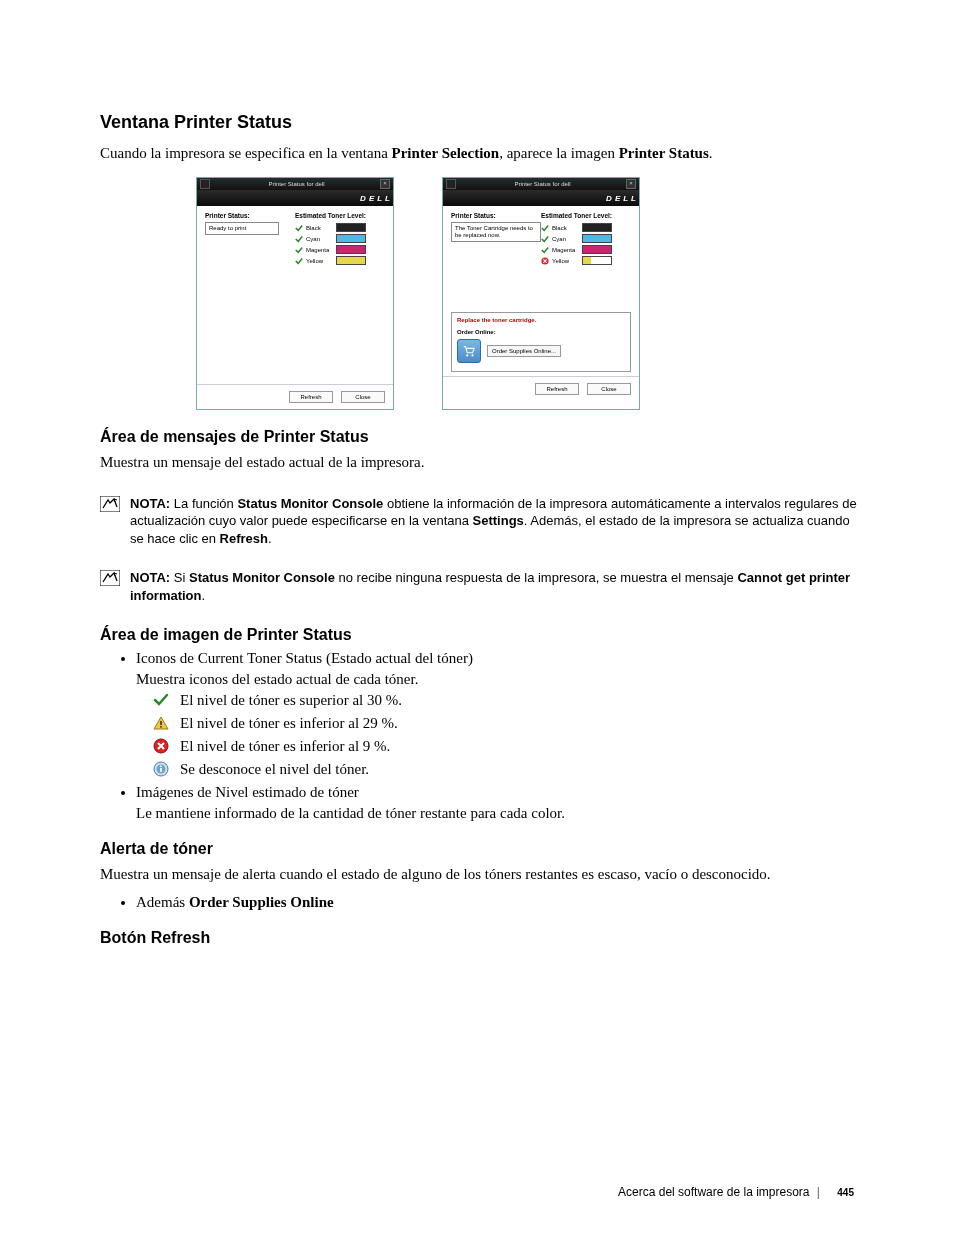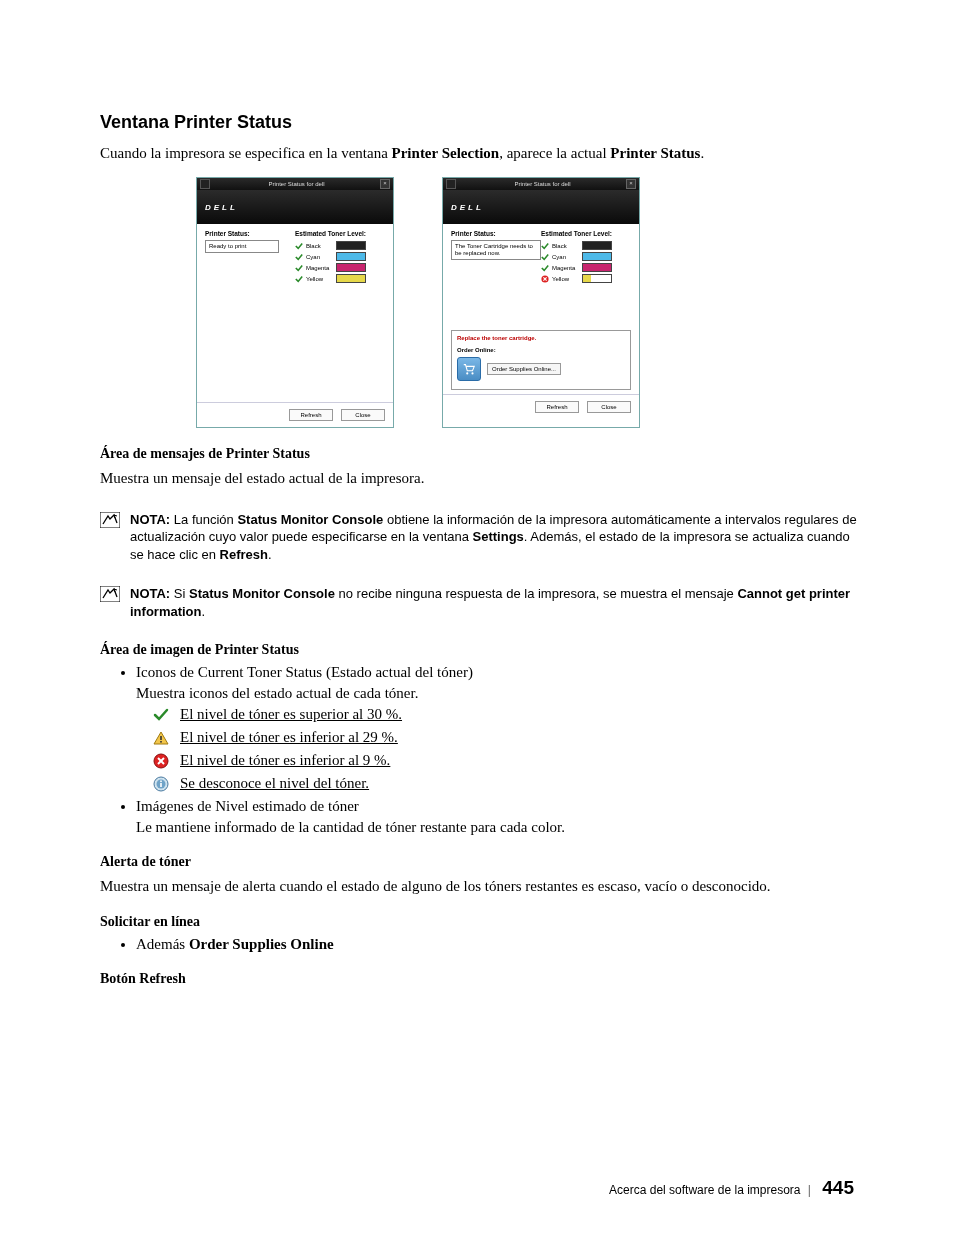--- a/index.html
+++ b/index.html
@@ -11,43 +11,43 @@
     font-size:15px;
     color:#000;
     position:relative;
     background:#fff;
   }
   .page{
     position:absolute;
     left:100px; top:112px; width:758px;
   }
   .h1{font-size:18px;font-weight:bold;font-family:Arial,Helvetica,sans-serif;margin-bottom:10px;}
-  .h2{font-size:14px;font-weight:bold;font-family:Liberation Serif, serif;margin:18px 0 6px 0;}
+  .h2{font-size:16px;font-weight:bold;font-family:Liberation Sans, sans-serif;margin:18px 0 6px 0;}
   .serif{font-family:"Times New Roman",serif;font-size:15px;}
   .para{margin:4px 0 10px 0; line-height:1.35;}
   .bold{font-weight:bold;}
   .note-row{display:flex;align-items:flex-start;margin:22px 0;}
   .note-icon{flex:0 0 22px;margin-right:8px;margin-top:1px;}
   .note-text{flex:1;font-family:Arial,Helvetica,sans-serif;font-size:13px;line-height:1.35;}
   ul.bullets{list-style:disc;margin:4px 0 4px 36px;padding:0;}
   ul.bullets>li{margin-bottom:3px;font-family:"Times New Roman",serif;}
   .sub{margin-left:36px;font-family:"Times New Roman",serif;margin-bottom:4px;}
-  .icon-line{display:flex;align-items:center;margin-left:52px;margin-bottom:6px;text-decoration:underline;}
+  .icon-line{display:flex;align-items:flex-start;margin-left:52px;margin-bottom:6px;}
   .icon-line .ic{flex:0 0 18px;margin-right:10px;display:flex;align-items:center;justify-content:center;}
   .footer{position:absolute;bottom:36px;right:100px;font-family:Arial,Helvetica,sans-serif;font-size:12px;}
-  .footer .pnum{font-weight:bold;font-size:19px;margin-left:4px;}
+  .footer .pnum{font-weight:bold;font-size:10px;margin-left:10px;}
 
   
   .shots{display:flex;gap:48px;margin:14px 0 18px 96px;}
   .win{width:196px;border:1px solid #7aa;background:#fff;font-family:Arial,Helvetica,sans-serif;font-size:6.5px;color:#000;}
   .titlebar{display:flex;align-items:center;height:12px;background:linear-gradient(#2a2a2a,#111);color:#eee;padding:0 3px;}
   .titlebar .tic{width:8px;height:8px;background:#222;border:1px solid #555;margin-right:3px;}
   .titlebar .tt{flex:1;text-align:center;font-size:6px;color:#ddd;}
   .titlebar .tx{width:8px;height:8px;background:#333;border:1px solid #666;color:#ccc;font-size:6px;line-height:7px;text-align:center;}
-  .brand{height:34px;background:linear-gradient(#2b2b2b,#0a0a0a);display:flex;align-items:center;padding-left:8px;}
+  .brand{height:16px;background:linear-gradient(#2b2b2b,#0a0a0a);display:flex;align-items:center;padding-left:8px;justify-content:flex-end;}
   .brand span{color:#fff;font-weight:bold;letter-spacing:3px;font-size:8px;font-style:italic;}
   .body1{display:flex;padding:6px 8px;min-height:90px;}
   .col{flex:1;}
   .lbl{font-weight:bold;font-size:6.5px;margin-bottom:3px;}
   .stat{border:1px solid #888;padding:2px 3px;display:inline-block;font-size:6px;min-width:66px;line-height:1.15;}
   .tlist{margin-top:4px;}
   .trow{display:flex;align-items:center;margin:2px 0;}
   .tick{width:8px;height:8px;display:flex;align-items:center;justify-content:center;margin-right:3px;}
   .tname{width:30px;font-size:6px;}
   .tbar{width:28px;height:7px;border:1px solid #444;}
@@ -67,21 +67,21 @@
 
 </style>
 </head>
 <body>
 
 <div class="page">
 
   <div class="h1">Ventana Printer Status</div>
 
   <div class="para serif">
-    <span>Cuando la impresora se especifica en la ventana </span><span class="bold">Printer Selection</span><span>, aparece la actual </span><span class="bold">Printer Status</span><span>.</span>
+    <span>Cuando la impresora se especifica en la ventana </span><span class="bold">Printer Selection</span><span>, aparece la imagen </span><span class="bold">Printer Status</span><span>.</span>
   </div>
 
   <div class="shots">
 
     <div class="win">
       <div class="titlebar">
         <div class="tic"></div>
         <div class="tt">Printer Status for dell</div>
         <div class="tx">×</div>
       </div>
@@ -296,21 +296,20 @@
   </div>
 
   <ul class="bullets">
     <li>Imágenes de Nivel estimado de tóner</li>
   </ul>
   <div class="sub">Le mantiene informado de la cantidad de tóner restante para cada color.</div>
 
   <div class="h2">Alerta de tóner</div>
   <div class="para serif">Muestra un mensaje de alerta cuando el estado de alguno de los tóners restantes es escaso, vacío o desconocido.</div>
 
-  <div class="h2">Solicitar en línea</div>
   <ul class="bullets">
     <li>
       <span>Además </span><span class="bold">Order Supplies Online</span>
     </li>
   </ul>
 
   <div class="h2">Botón Refresh</div>
 
 </div>
 

